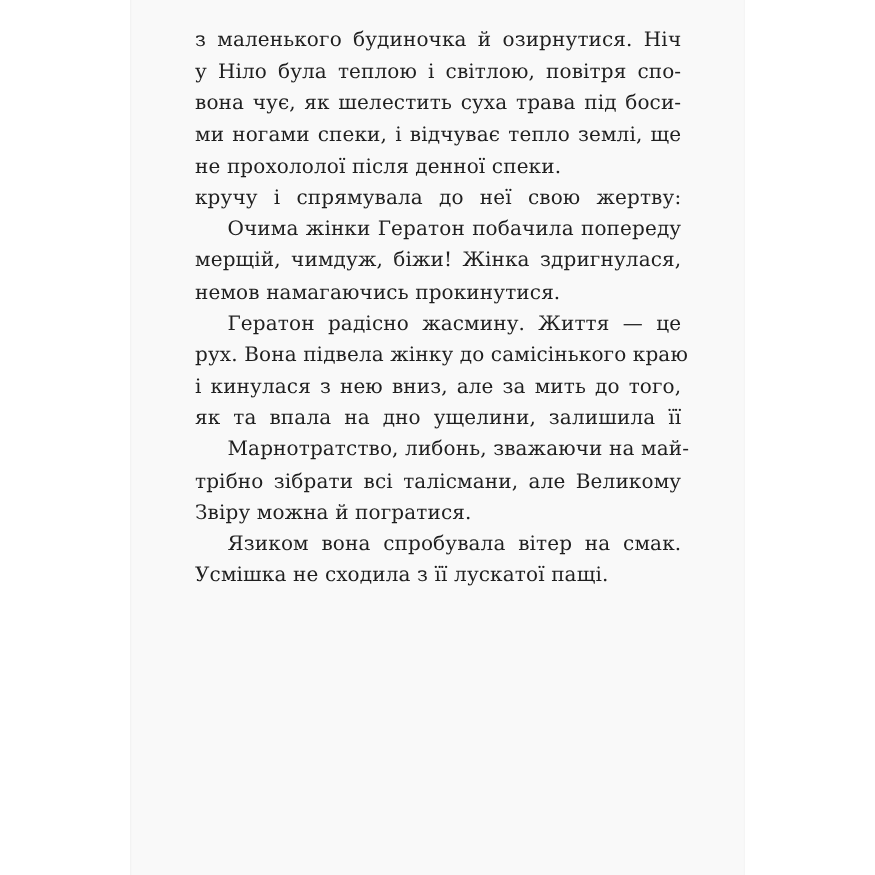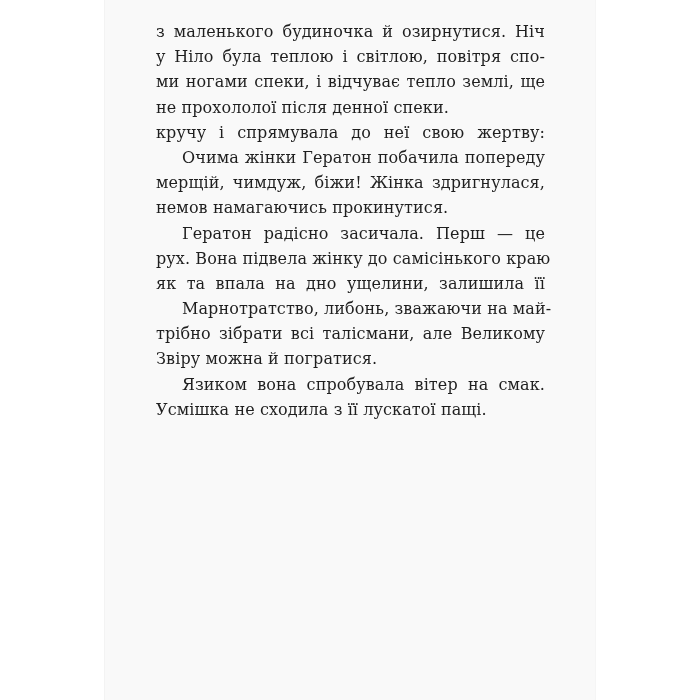--- a/index.html
+++ b/index.html
@@ -46,34 +46,36 @@
   </style>
 </head>
 <body>
 
 <div class="page">
   <div class="text-block">
 
     <div>
       <div class="line">з маленького будиночка й озирнутися. Ніч</div>
       <div class="line">у Ніло була теплою і світлою, повітря спо-</div>
+      <div class="line">вона чує, як шелестить суха трава під боси-</div>
       <div class="line">ми ногами спеки, і відчуває тепло землі, ще</div>
       <div class="line last">не прохололої після денної спеки.</div>
     </div>
 
     <div>
       <div class="line">кручу і спрямувала до неї свою жертву:</div>
       <div class="line indent">Очима жінки Гератон побачила попереду</div>
       <div class="line">мерщій, чимдуж, біжи! Жінка здригнулася,</div>
       <div class="line last">немов намагаючись прокинутися.</div>
     </div>
 
     <div>
-      <div class="line indent">Гератон радісно засичала. Перш — це</div>
+      <div class="line indent">Гератон радісно жасмину. Життя — це</div>
       <div class="line">рух. Вона підвела жінку до самісінького краю</div>
+      <div class="line">і кинулася з нею вниз, але за мить до того,</div>
       <div class="line">як та впала на дно ущелини, залишила її</div>
     </div>
 
     <div>
       <div class="line indent">Марнотратство, либонь, зважаючи на май-</div>
       <div class="line">трібно зібрати всі талісмани, але Великому</div>
       <div class="line last">Звіру можна й погратися.</div>
     </div>
 
     <div>

